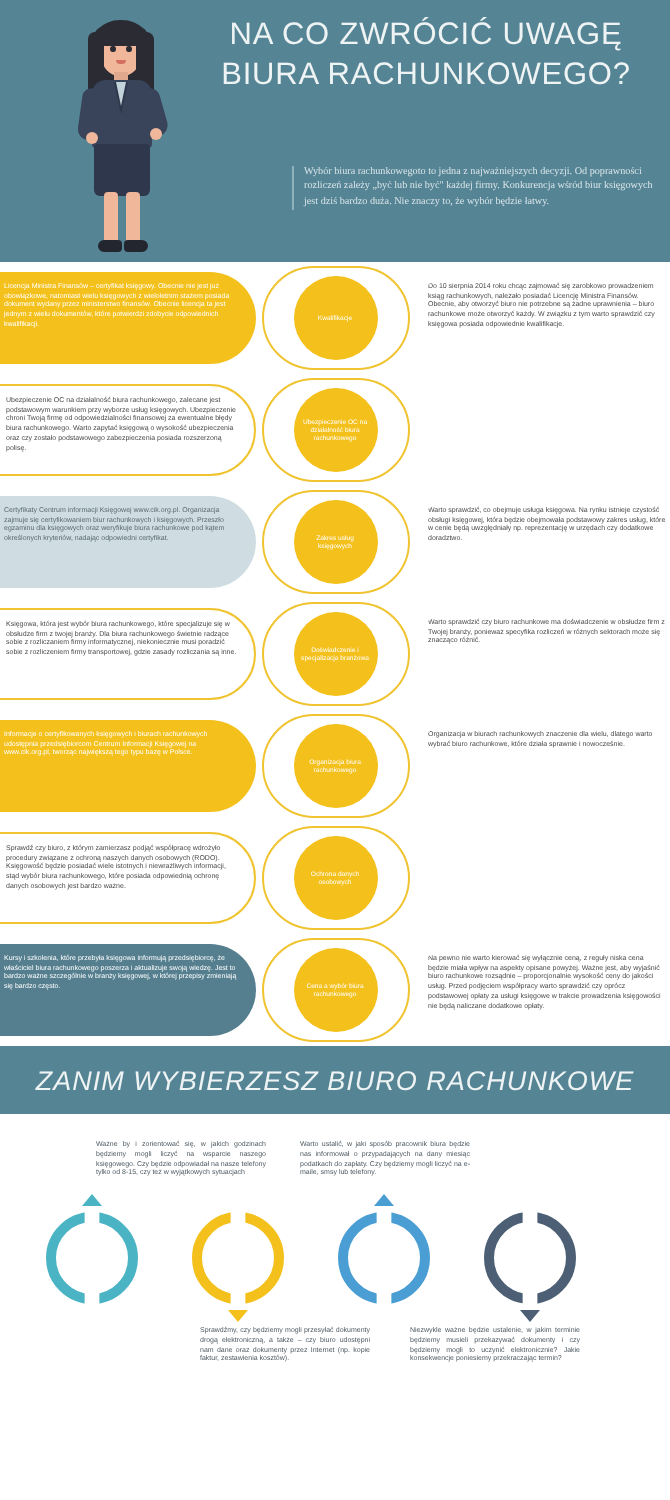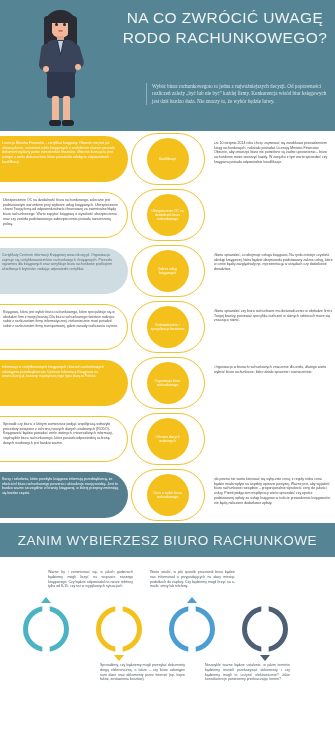--- a/index.html
+++ b/index.html
@@ -13,21 +13,21 @@
 
   
   .header {
     position: relative;
     width: 335px; height: 131px;
     background: #558494;
     overflow: hidden;
   }
   .header-title {
     position: absolute;
-    left: 116px; top: 8px; width: 218px;
+    left: 104px; top: 8px; width: 218px;
     text-align: center;
     color: #eef3f4;
     font-size: 15.5px;
     line-height: 20px;
     letter-spacing: 0.4px;
     font-weight: 400;
   }
   .header-title div { white-space: nowrap; }
   .header-intro {
     position: absolute;
@@ -121,21 +121,21 @@
     background: #f3c01c;
     display: flex; align-items: center; justify-content: center;
     text-align: center;
     color: #ffffff; font-size: 3.3px; line-height: 4.3px;
     padding: 3px;
   }
 
   
   .divider {
     width: 335px; height: 34px; background: #558494;
-    display: flex; align-items: center; justify-content: center;
+    display: flex; align-items: center; justify-content: center; font-style: italic;
   }
   .divider-title {
     color: #eef3f4; font-size: 13.5px; letter-spacing: 0.5px; white-space: nowrap;
   }
 
   
   .bottom { position: relative; width: 335px; height: 153px; background: #ffffff; }
   .btxt {
     position: absolute; font-size: 3.5px; line-height: 4.8px;
     color: #4e5a62; text-align: justify;
@@ -194,21 +194,21 @@
       <div class="w-hand-r"></div>
       <div class="w-skirt"></div>
       <div class="w-leg-l"></div>
       <div class="w-leg-r"></div>
       <div class="w-shoe-l"></div>
       <div class="w-shoe-r"></div>
     </div>
 
     <div class="header-title">
       <div>NA CO ZWRÓCIĆ UWAGĘ</div>
-      <div>RODO RACHUNKOWEGO?</div>
+      <div>BIURA RACHUNKOWEGO?</div>
     </div>
 
     <div class="header-intro">Wybór biura rachunkowegoto to jedna z najważniejszych decyzji. Od poprawności rozliczeń zależy „być lub nie być" każdej firmy. Konkurencja wśród biur księgowych jest dziś bardzo duża. Nie znaczy to, że wybór będzie łatwy.</div>
   </div>
 
   <div class="rows">
 
     <div class="row">
       <div class="pill left solid-yellow">Licencja Ministra Finansów – certyfikat księgowy. Obecnie nie jest już obowiązkowe, natomiast wielu księgowych z wieloletnim stażem posiada dokument wydany przez ministerstwo finansów. Obecnie licencja ta jest jednym z wielu dokumentów, które potwierdzi zdobycie odpowiednich kwalifikacji.</div>
       <div class="ring"></div>

